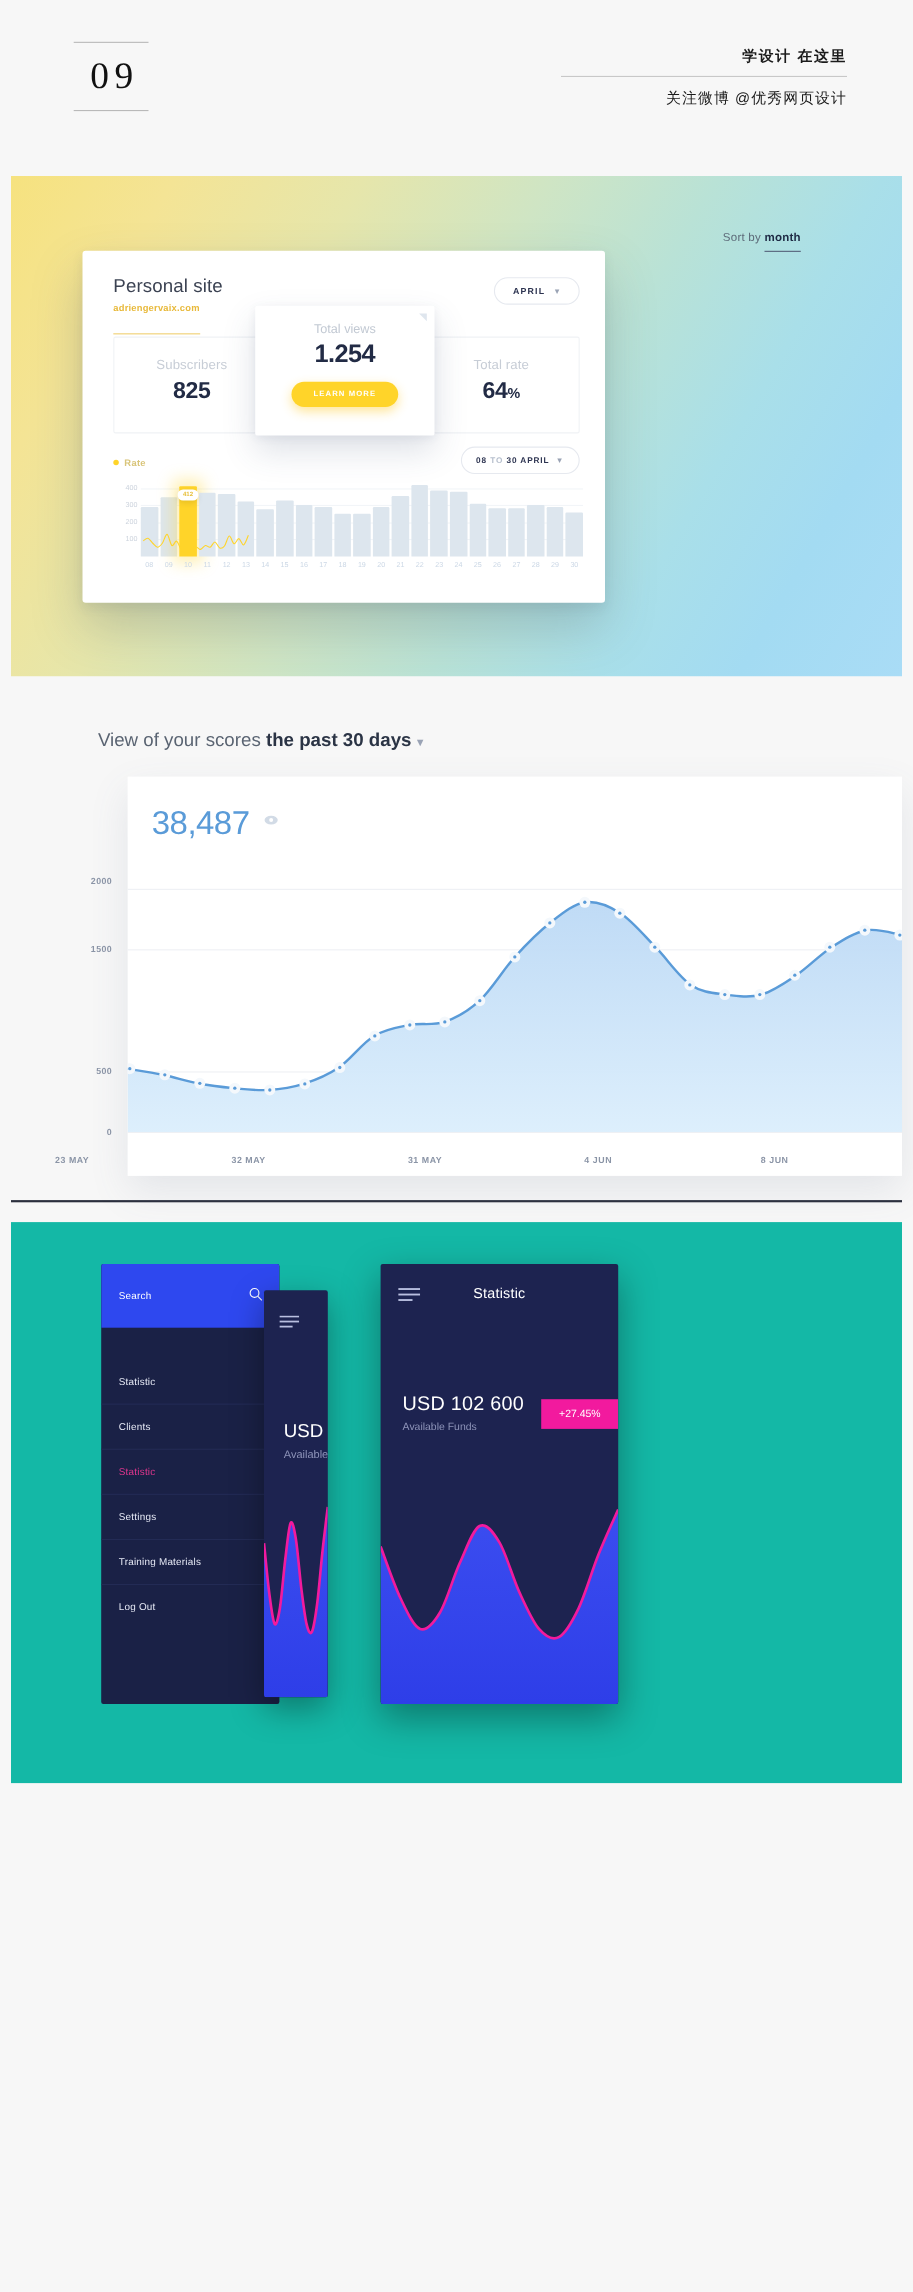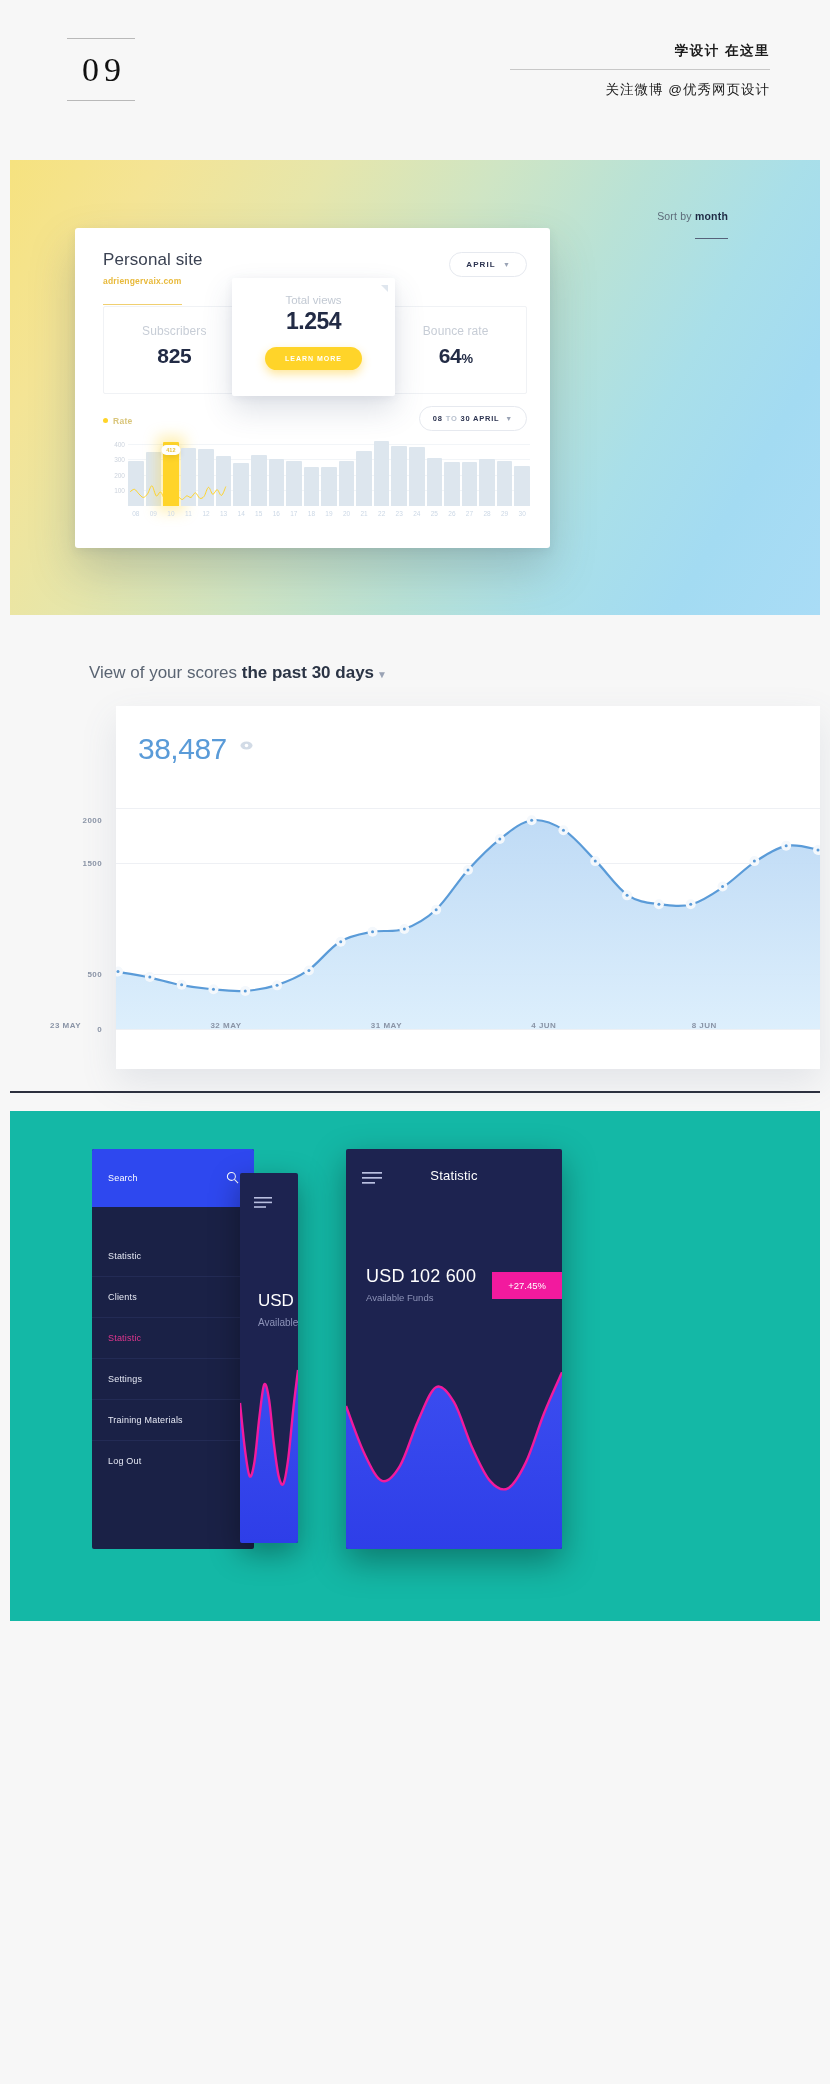--- a/index.html
+++ b/index.html
@@ -42,21 +42,21 @@
       linear-gradient(120deg,
         #f6e27f 0%, #f4e495 14%, #e6e6ab 30%,
         #cfe5c4 46%, #b9e2d6 60%, #a9dfe9 74%,
         #a3dbf2 86%, #a9dcf6 100%);
     overflow: hidden;
   }
   .sortby {
     position: absolute; right: 92px; top: 50px;
     font-size: 10.5px; color: #5d6b79; letter-spacing: .2px;
   }
-  .sortby b { color: #1f2b45; border-bottom: 1px solid #56627a; padding-bottom: 16px; }
+  .sortby b { color: #1f2b45; border-bottom: 1px solid #56627a; padding-bottom: 6px; }
 
   .dashcard {
     position: absolute; left: 65px; top: 68px; width: 475px; height: 320px;
     background: #fff; border-radius: 3px;
     box-shadow: 0 22px 45px rgba(70,90,110,.26), 0 4px 10px rgba(70,90,110,.10);
   }
   .dash-title { position: absolute; left: 28px; top: 22px; }
   .dash-title h1 {
     font-size: 17px; font-weight: normal; color: #3b4252; letter-spacing: .1px;
   }
@@ -180,21 +180,21 @@
 
   .linechart { position: relative; height: 283px; }
   .lc-yaxis { position: absolute; left: -66px; top: 0; width: 52px; height: 243px; }
   .lc-yaxis span {
     position: absolute; right: 0; font-size: 8px; font-weight: bold;
     color: #8a94a6; letter-spacing: .4px; transform: translateY(-50%);
   }
   .lc-plot { position: absolute; left: 0; right: 0; top: 0; height: 243px; }
   .lc-grid i { position: absolute; left: 0; right: 0; height: 1px; background: #eef0f4; }
   .lc-xaxis {
-    position: absolute; left: -66px; right: 0; top: 235px;
+    position: absolute; left: -66px; right: 0; top: 264px;
     display: flex;
     gap: 32px;
   }
   .lc-xaxis span {
     flex: 1; font-size: 8px; font-weight: bold; color: #8a94a6; letter-spacing: .5px;
   }
   .sec-divider { height: 2px; background: #2b2f3d; margin: 22px 10px 0; }
 
   
   .darkpanel {
@@ -300,21 +300,21 @@
       <div class="kpis">
         <div class="kpi">
           <div class="kpi-label">Subscribers</div>
           <div class="kpi-value">825</div>
         </div>
         <div class="kpi">
           <div class="kpi-label">Total views</div>
           <div class="kpi-value">1.254</div>
         </div>
         <div class="kpi">
-          <div class="kpi-label">Bounce rate</div>
+          <div class="kpi-label">Total rate</div>
           <div class="kpi-value">
             <span>64</span><span class="pct">%</span>
           </div>
         </div>
       </div>
 
       <div class="popcard">
         <div class="corner"></div>
         <div class="pop-label">Total views</div>
         <div class="pop-value">1.254</div>
@@ -465,21 +465,21 @@
             <circle cx="6.5" cy="4.5" r="1.8" fill="#fff"></circle>
           </svg>
         </span>
       </div>
 
       <div class="linechart">
         <div class="lc-yaxis">
             <span style="top: 243px;">0</span>
             <span style="top: 187.773px;">500</span>
             <span style="top: 77.3182px;">1500</span>
-            <span style="top: 34px; padding-left: 16px;">2000</span>
+            <span style="top: 15px; padding-left: 16px;">2000</span>
           </div>
         <div class="lc-plot">
           <div class="lc-grid">
               <i style="top: 243px; position: absolute; left: 0px; right: 0px; height: 1px; background: rgb(238, 240, 244);"></i>
               <i style="top: 187.773px; position: absolute; left: 0px; right: 0px; height: 1px; background: rgb(238, 240, 244);"></i>
               <i style="top: 77.3182px; position: absolute; left: 0px; right: 0px; height: 1px; background: rgb(238, 240, 244);"></i>
               <i style="top: 22.0909px; position: absolute; left: 0px; right: 0px; height: 1px; background: rgb(238, 240, 244);"></i>
             </div>
           <svg width="100%" height="243" viewBox="0 0 700 243" preserveAspectRatio="none" style="position:absolute;left:0;top:0;">
               <defs>

